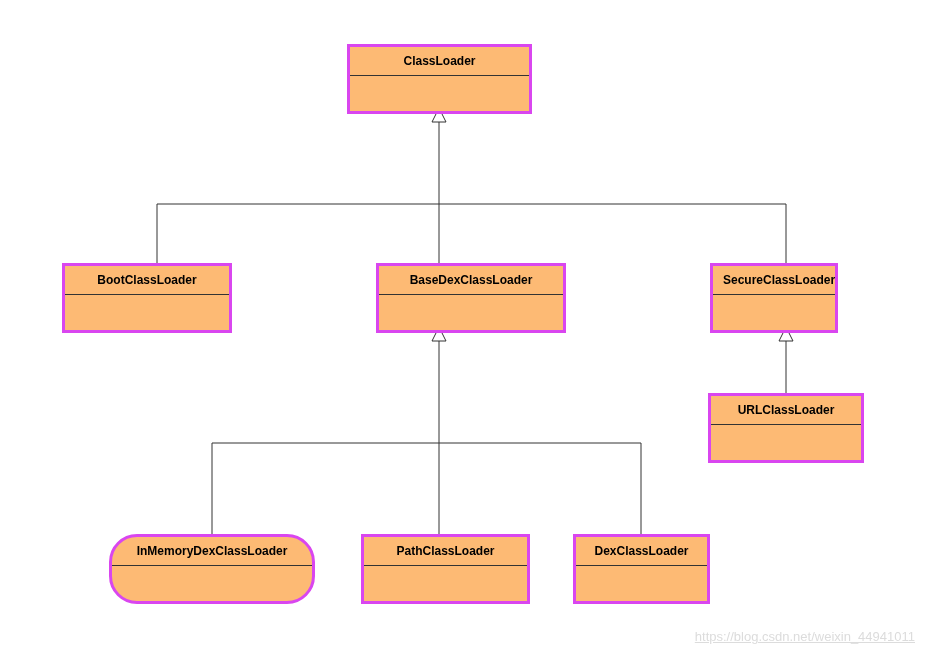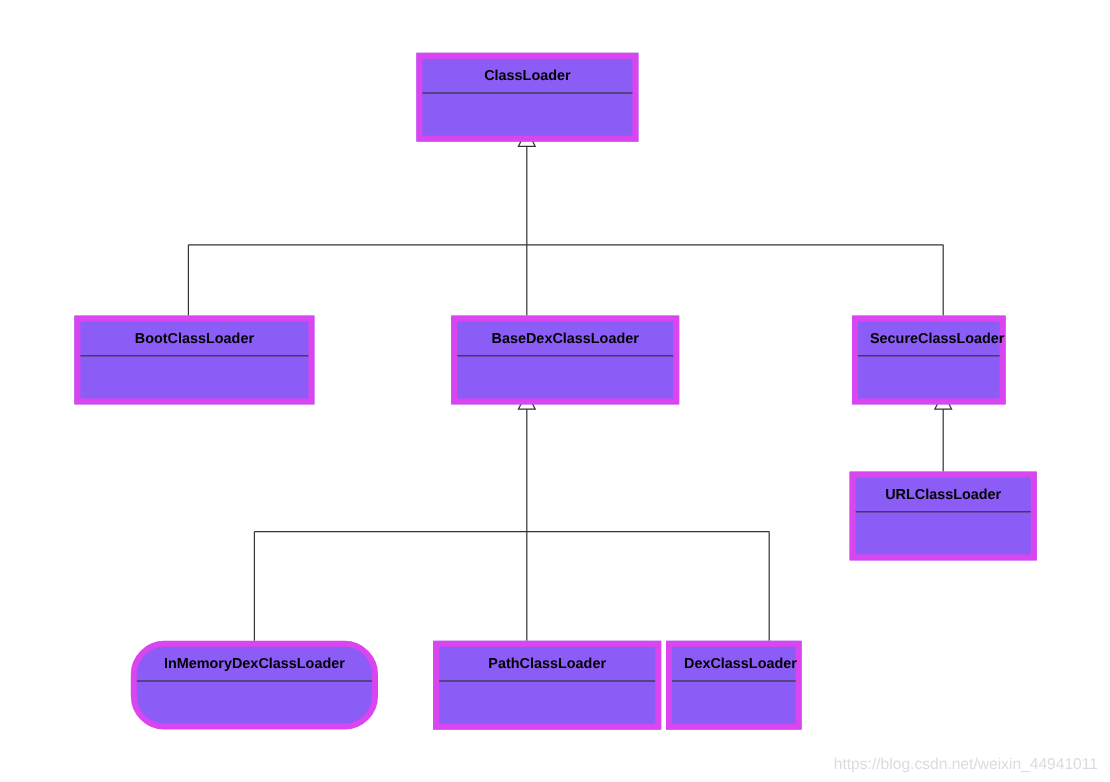--- a/index.html
+++ b/index.html
@@ -5,22 +5,22 @@
     * { box-sizing: border-box; margin: 0; padding: 0; }
     body {
       width: 925px;
       height: 652px;
       background: #ffffff;
       position: relative;
       font-family: Arial, sans-serif;
     }
     .uml-class {
       position: absolute;
-      border: 5px solid #d946ef;
-      background: #8b5cf6;
+      border: 3px solid #d946ef;
+      background: #fdba74;
     }
     .uml-title {
       border-bottom: 1px solid #333;
       text-align: center;
       padding: 7px 10px;
       font-size: 12px;
       font-weight: bold;
     }
     .uml-body {
       height: 35px;
@@ -33,20 +33,21 @@
       height: 652px;
       pointer-events: none;
     }
     .watermark {
       position: absolute;
       right: 10px;
       bottom: 8px;
       color: #dcdcdc;
       font-size: 13px;
       font-family: Arial, sans-serif;
+      text-decoration: underline;
     }
   </style>
 </head>
 <body>
 
 <svg class="connectors">
 
   <g>
     <polygon points="439,108 432,122 446,122" fill="#ffffff" stroke="#333" stroke-width="1"></polygon>
 
@@ -74,21 +75,21 @@
     <polygon points="786,327 779,341 793,341" fill="#ffffff" stroke="#333" stroke-width="1"></polygon>
     <line x1="786" y1="341" x2="786" y2="393" stroke="#333" stroke-width="1"></line>
   </g>
 </svg>
 
 <div class="uml-class" style="left:347px;top:44px;width:185px;">
   <div class="uml-title">ClassLoader</div>
   <div class="uml-body"></div>
 </div>
 
-<div class="uml-class" style="left:62px;top:263px;width:200px;">
+<div class="uml-class" style="left:62px;top:263px;width:170px;">
   <div class="uml-title">BootClassLoader</div>
   <div class="uml-body"></div>
 </div>
 
 <div class="uml-class" style="left:344px;top:263px;width:190px;margin-left:32px;">
   <div class="uml-title">BaseDexClassLoader</div>
   <div class="uml-body"></div>
 </div>
 
 <div class="uml-class" style="left:710px;top:263px;width:128px;">
@@ -99,23 +100,23 @@
 <div class="uml-class" style="left:708px;top:393px;width:156px;">
   <div class="uml-title">URLClassLoader</div>
   <div class="uml-body"></div>
 </div>
 
 <div class="uml-class" style="left:109px;top:534px;width:206px;border-radius:28px;">
   <div class="uml-title">InMemoryDexClassLoader</div>
   <div class="uml-body"></div>
 </div>
 
-<div class="uml-class" style="left:361px;top:534px;width:190px;">
+<div class="uml-class" style="left:361px;top:534px;width:169px;">
   <div class="uml-title">PathClassLoader</div>
   <div class="uml-body"></div>
 </div>
 
-<div class="uml-class" style="left:555px;top:534px;width:113px;">
+<div class="uml-class" style="left:573px;top:534px;width:137px;">
   <div class="uml-title">DexClassLoader</div>
   <div class="uml-body"></div>
 </div>
 
 <div class="watermark">https://blog.csdn.net/weixin_44941011</div>
 
 </body></html>

